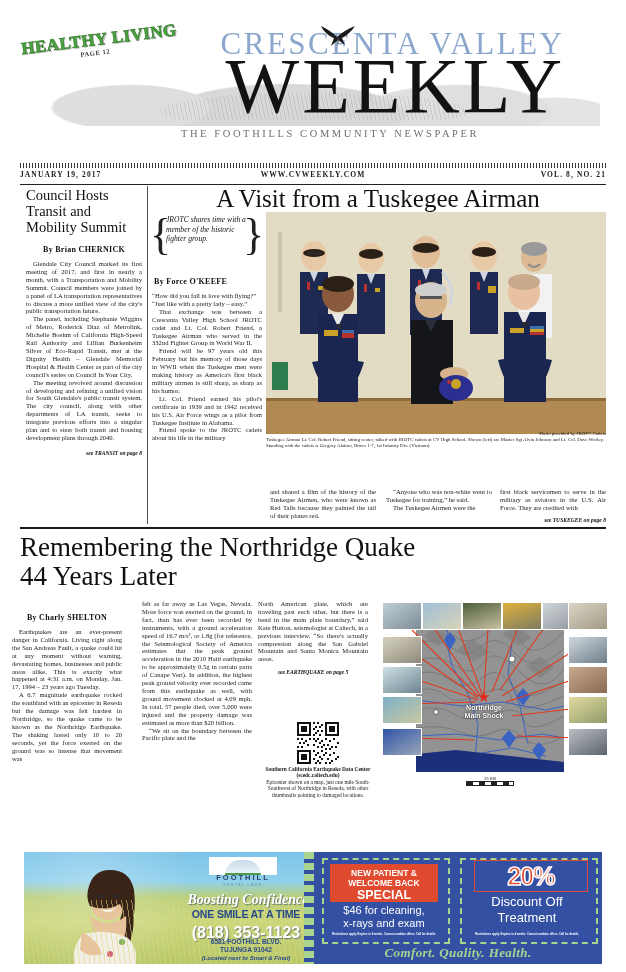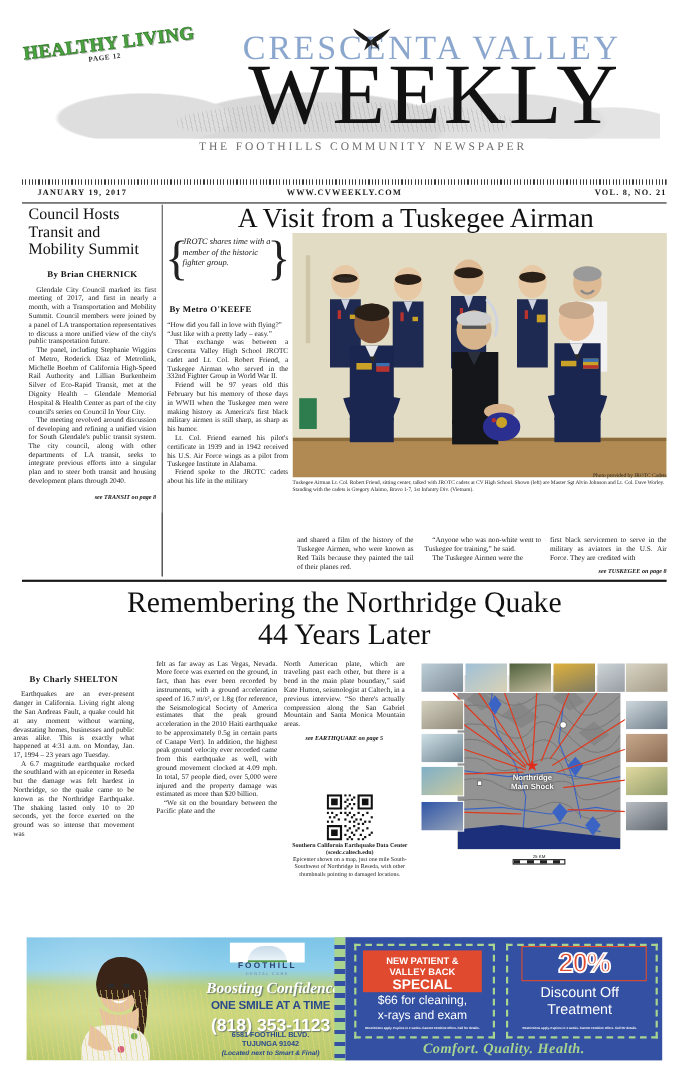--- a/index.html
+++ b/index.html
@@ -77,21 +77,21 @@
   
   .dashrule{
     position:absolute;left:20px;width:586px;height:5px;
     background:repeating-linear-gradient(90deg,#3a3a3a 0 1px, transparent 1px 3px);
   }
   .datebar{
     position:absolute;left:20px;top:170px;width:586px;height:13px;
     font-family:"Liberation Serif", serif;
     font-size:7.5px;font-weight:bold;letter-spacing:1.1px;color:#1a1a1a;
   }
-  .datebar .d-left{position:absolute;left:14px;top:0;}
+  .datebar .d-left{position:absolute;left:0;top:0;}
   .datebar .d-mid{position:absolute;left:0;width:586px;text-align:center;}
   .datebar .d-right{position:absolute;right:0;top:0;}
   .hr-thin{position:absolute;left:20px;width:586px;height:1px;background:#222;}
 
   
   .col-rule{position:absolute;width:1px;background:#555;}
 
   .hl-left{
     position:absolute;left:26px;top:187px;width:116px;
     font-family:"Liberation Serif", serif;
@@ -147,21 +147,21 @@
     font-size:4.9px;line-height:6.1px;color:#1a1a1a;text-align:left;
   }
   .photocred{
     position:absolute;left:266px;top:431px;width:340px;text-align:right;
     font-family:"Liberation Serif", serif;
     font-size:4.9px;color:#1a1a1a;
   }
 
   
   .headline-quake{
-    position:absolute;left:20px;top:533px;width:586px;text-align:center;
+    position:absolute;left:20px;top:533px;width:586px;
     font-family:"Liberation Serif", serif;
     font-size:27px;line-height:29px;color:#111;
   }
 
   .map-wrap{position:absolute;left:382px;top:600px;width:224px;height:212px;}
   .map-main{
     position:absolute;left:34px;top:14px;width:148px;height:158px;
     background:linear-gradient(160deg,#8f8f8f 0%, #9a9a9a 35%, #8a8a8a 70%, #939393 100%);
     overflow:hidden;
   }
@@ -333,21 +333,21 @@
 
   <div class="headline-tusk">A Visit from a Tuskegee Airman</div>
 
   <div class="pullquote">
     <span class="brace" style="left:-2px;">{</span>
     <span class="brace" style="right:-2px;">}</span>
     <div class="pq-text">JROTC shares time with a member of the historic fighter group.</div>
   </div>
 
   <div style="position:absolute;left:152px;top:270px;width:110px;">
-    <div class="byline" style="text-align:left;margin-left:2px;">By Metro O'KEEFE</div>
+    <div class="byline" style="text-align:left;margin-left:2px;">By Force O'KEEFE</div>
     <div class="body-col">
       <p class="noind" style="text-align:left;">“How did you fall in love with flying?”</p>
       <p class="noind" style="text-align:left;">“Just like with a pretty lady – easy.”</p>
       <p>That exchange was between a Crescenta Valley High School JROTC cadet and Lt. Col. Robert Friend, a Tuskegee Airman who served in the 332nd Fighter Group in World War II.</p>
       <p>Friend will be 97 years old this February but his memory of those days in WWII when the Tuskegee men were making history as America's first black military airmen is still sharp, as sharp as his humor.</p>
       <p>Lt. Col. Friend earned his pilot's certificate in 1939 and in 1942 received his U.S. Air Force wings as a pilot from Tuskegee Institute in Alabama.</p>
       <p>Friend spoke to the JROTC cadets about his life in the military</p>
     </div>
   </div>
 
@@ -691,25 +691,25 @@
     </div>
   </div>
 
   <div class="vstripe"></div>
 
   <div class="ad-right">
 
     <div class="dash-box" style="left:8px;top:6px;width:124px;height:82px;"></div>
     <div class="redbar" style="left:16px;top:12px;width:108px;height:38px;">
       <div style="font-size:8.5px;line-height:10px;margin-top:4px;">NEW PATIENT &amp;</div>
-      <div style="font-size:8.5px;line-height:10px;">VALLEY BACK</div>
+      <div style="font-size:8.5px;line-height:10px;">WELCOME BACK</div>
       <div style="font-size:12.5px;line-height:14px;">SPECIAL</div>
     </div>
     <div class="coupon-txt" style="left:12px;top:52px;width:116px;font-size:11px;line-height:13px;">
-      <div>$66 for cleaning,</div>
+      <div>$46 for cleaning,</div>
       <div>x-rays and exam</div>
     </div>
     <div class="fineprint" style="left:12px;top:80px;width:116px;">Restrictions apply. Expires in 4 weeks. Cannot combine offers. Call for details.</div>
 
     <div class="dash-box" style="left:146px;top:6px;width:134px;height:82px;"></div>
     <div class="twenty">
       <span>20%</span>
     </div>
     <div class="coupon-txt" style="left:150px;top:42px;width:126px;font-size:13px;line-height:16px;">
       <div>Discount Off</div>

